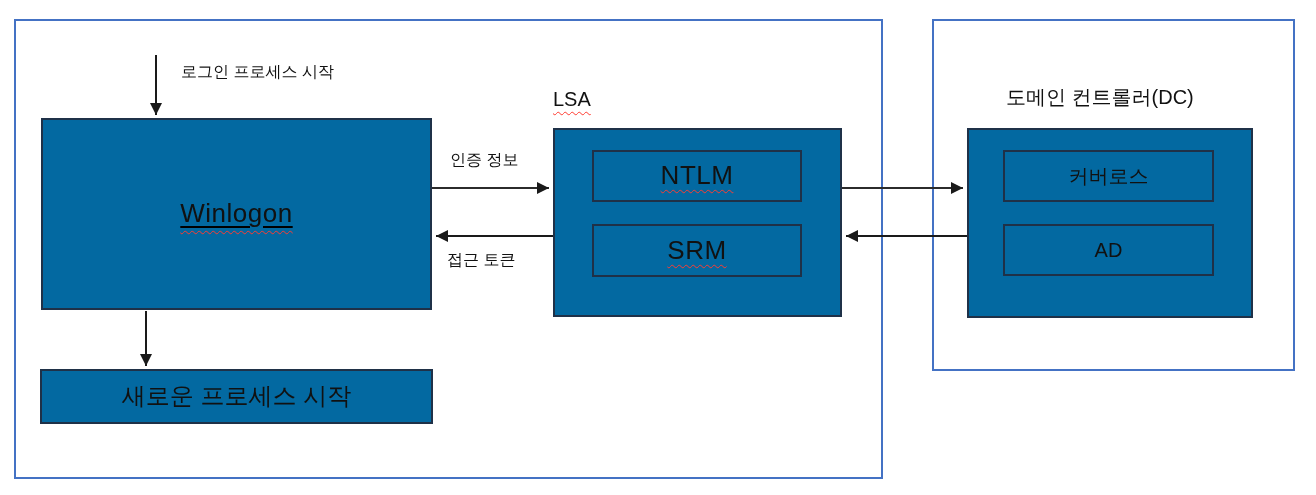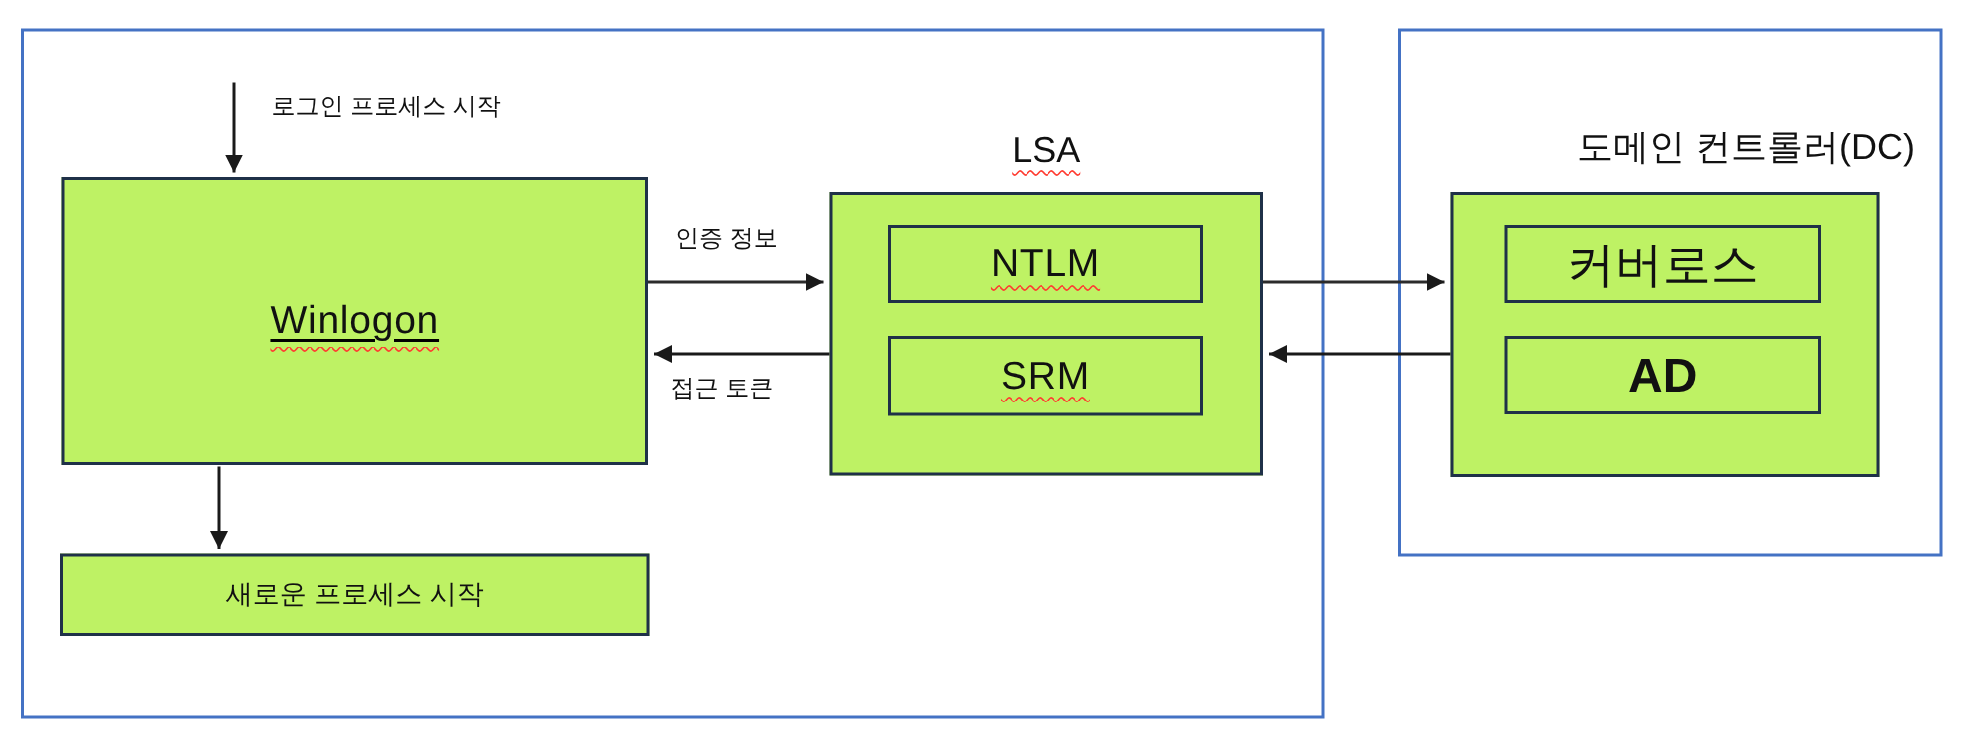--- a/index.html
+++ b/index.html
@@ -13,31 +13,31 @@
   *{box-sizing:border-box;margin:0;padding:0;}
   html,body{background:var(--bg);}
   body{font-family:"Liberation Sans","DejaVu Sans",sans-serif;color:var(--text);}
   #canvas{
     position:relative;width:1316px;height:495px;background:var(--bg);overflow:hidden;
   }
   .group-box{
     position:absolute;border:2px solid var(--outer-border);background:transparent;
   }
   .node{
-    position:absolute;border:2px solid var(--inner-border);background:#bef264;
+    position:absolute;border:2px solid var(--inner-border);background:#0369a1;
     display:flex;align-items:center;justify-content:center;
   }
   .node-label-lg{font-size:26px;line-height:1.2;letter-spacing:0.5px;}
-  .node-label-md{font-size:32px;line-height:1.2;}
-  .node-label-sm{font-size:18px;line-height:1.2;}
+  .node-label-md{font-size:20px;line-height:1.2;}
+  .node-label-sm{font-size:24px;line-height:1.2;}
   .floating-label{
     position:absolute;font-size:16px;line-height:1.3;white-space:nowrap;color:var(--text);
   }
   .title-label{
-    position:absolute;font-size:24px;line-height:1.2;text-align:center;white-space:nowrap;color:var(--text);
+    position:absolute;font-size:20px;line-height:1.2;text-align:left;white-space:nowrap;color:var(--text);
   }
   .spell-wavy{
     text-decoration-line:underline;
     text-decoration-style:wavy;
     text-decoration-color:var(--spell);
     text-decoration-thickness:1px;
     text-underline-offset:5px;
   }
   .solid-underline{
     text-decoration-line:underline;
@@ -93,17 +93,17 @@
   </div>
   <div class="node" style="left:592px;top:224px;width:210px;height:53px;justify-content:center;">
     <span class="node-label-lg spell-wavy">SRM</span>
   </div>
 
   <div class="title-label" style="left:1006px;top:85px;width:316px;">도메인 컨트롤러(DC)</div>
   <div class="node" style="left:967px;top:128px;width:286px;height:190px;"></div>
   <div class="node" style="left:1003px;top:150px;width:211px;height:52px;">
     <span class="node-label-md">커버로스</span>
   </div>
-  <div class="node" style="left:1003px;top:224px;width:211px;height:52px;font-weight:bold;">
+  <div class="node" style="left:1003px;top:224px;width:211px;height:52px;">
     <span class="node-label-md">AD</span>
   </div>
 
 </div>
 
 </body></html>

